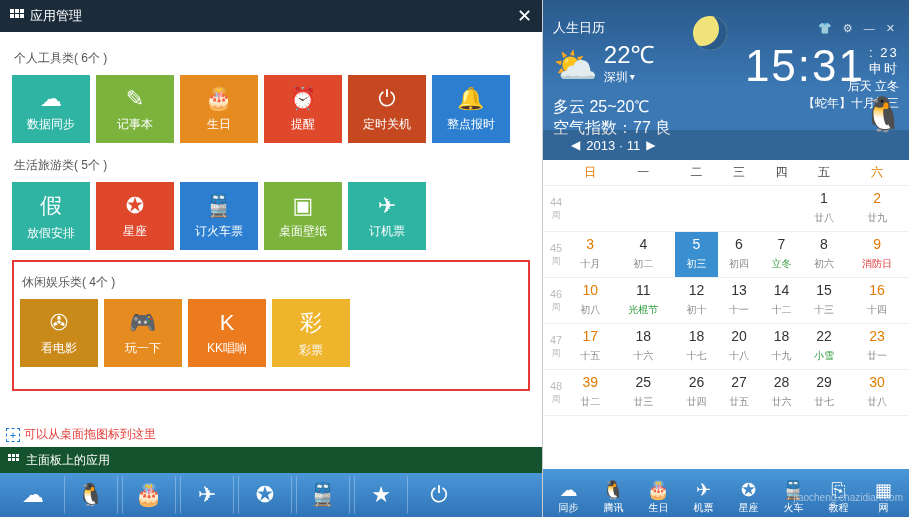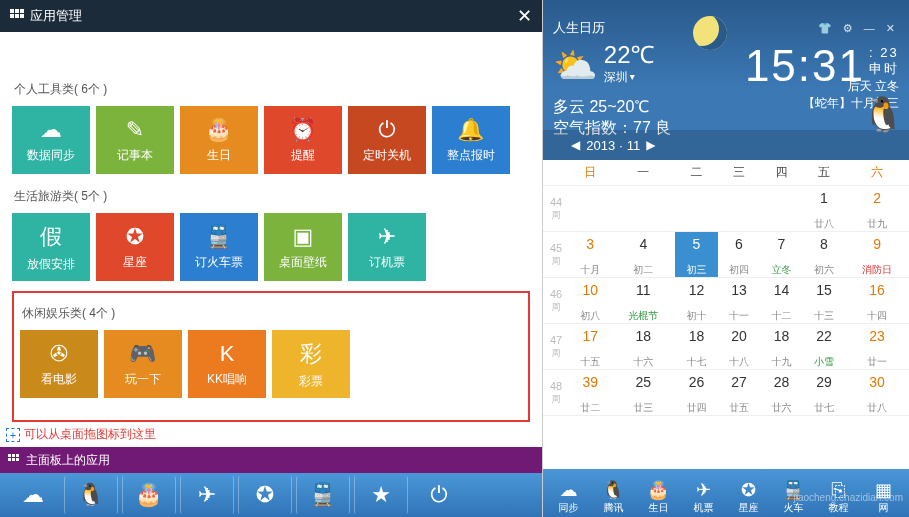--- a/index.html
+++ b/index.html
@@ -5,31 +5,31 @@
 * { margin: 0; padding: 0; box-sizing: border-box; font-family: "Microsoft YaHei", sans-serif; }
 body { width: 909px; height: 517px; background: #fff; overflow: hidden; display: flex; }
 .left-pane { width: 543px; height: 517px; display: flex; flex-direction: column; border-right: 1px solid #ccc; }
 .right-pane { width: 366px; height: 517px; display: flex; flex-direction: column; }
 
 
 .am-header { background: #1b2b3a; color: #fff; height: 32px; display: flex; align-items: center; padding: 0 10px; font-size: 13px; }
 .am-header .grid-icon { margin-right: 6px; }
 .am-header .close { margin-left: auto; font-size: 18px; cursor: pointer; }
 
-.am-body { flex: 1; padding: 12px 12px 0 12px; overflow: hidden; margin-top: 31px; }
+.am-body { flex: 1; padding: 12px 12px 0 12px; overflow: hidden; }
 .cat-title { color: #555; font-size: 12px; margin: 6px 0 8px 2px; }
 .tile-row { display: flex; gap: 6px; margin-bottom: 14px; }
 .tile { width: 78px; height: 68px; color: #fff; display: flex; flex-direction: column; align-items: center; justify-content: center; font-size: 12px; cursor: pointer; }
 .tile .ico { font-size: 22px; margin-bottom: 4px; }
 .hi-box { border: 2px solid #e53935; padding: 6px 6px 8px 6px; margin-top: -4px; }
 
 .drop-hint { color: #e53935; font-size: 12px; padding: 4px 6px; display: flex; align-items: center; }
 .drop-hint .plus { color: #1976d2; border: 1px dashed #1976d2; width: 14px; height: 14px; display: inline-flex; align-items: center; justify-content: center; margin-right: 4px; font-size: 11px; }
 
-.main-bar { background: #701a75; color: #fff; height: 26px; font-size: 12px; display: flex; align-items: center; padding: 0 8px; }
+.main-bar { background: #14532d; color: #fff; height: 26px; font-size: 12px; display: flex; align-items: center; padding: 0 8px; }
 .main-bar .grid-icon { margin-right: 6px; }
 
 .dock { height: 44px; background: linear-gradient(#4a97d8,#3074b7); display: flex; align-items: center; padding: 0 6px; gap: 4px; }
 .dock .d-item { width: 54px; height: 38px; display: flex; align-items: center; justify-content: center; color: #fff; font-size: 22px; cursor: pointer; border-radius: 2px; }
 .dock .d-item.sep { border-left: 1px solid rgba(255,255,255,.3); border-right: 1px solid rgba(255,255,255,.3); }
 
 
 .sky { height: 160px; background: linear-gradient(#2a5a8c 0%, #3b78b4 55%, #3b78b4 100%); color: #fff; position: relative; padding: 6px 10px 0 10px; }
 .sky-title { font-size: 13px; display: flex; align-items: center; margin-top: 13px; }
 .sky-title .sys { margin-left: auto; font-size: 11px; opacity: .8; letter-spacing: 4px; }
@@ -49,21 +49,21 @@
 .cartoon { position: absolute; right: 4px; bottom: 26px; font-size: 34px; }
 
 .cal { flex: 1; background: #fff; font-size: 12px; }
 .cal table { width: 100%; border-collapse: collapse; }
 .cal th, .cal td { text-align: center; height: 22px; border-bottom: 1px solid #eee; }
 .cal thead th { color: #444; font-weight: normal; padding: 4px 0; }
 .cal thead th.sun { color: #e07a00; }
 .cal thead th.sat { color: #e07a00; }
 .cal td { height: 46px; vertical-align: top; padding-top: 4px; }
 .cal td .dnum { font-size: 14px; color: #333; }
-.cal td .lunar { font-size: 10px; color: #888; display: block; margin-top: 11px; }
+.cal td .lunar { font-size: 10px; color: #888; display: block; margin-top: 5px; }
 .cal td.wknum { color: #bbb; font-size: 11px; vertical-align: middle; padding: 0; }
 .cal td.weekend .dnum { color: #e07a00; }
 .cal td.today { background: #3a8fd0; }
 .cal td.today .dnum, .cal td.today .lunar { color: #fff; }
 .cal td .lunar.green { color: #2e9a3d; }
 .cal td .lunar.red { color: #d33; }
 
 .right-dock { height: 48px; background: linear-gradient(#4a97d8,#3074b7); display: flex; align-items: flex-end; padding: 0 4px 2px 4px; gap: 2px; position: relative; }
 .right-dock .rd { width: 44px; display: flex; flex-direction: column; align-items: center; color: #fff; font-size: 10px; cursor: pointer; }
 .right-dock .rd .ri { font-size: 18px; }

